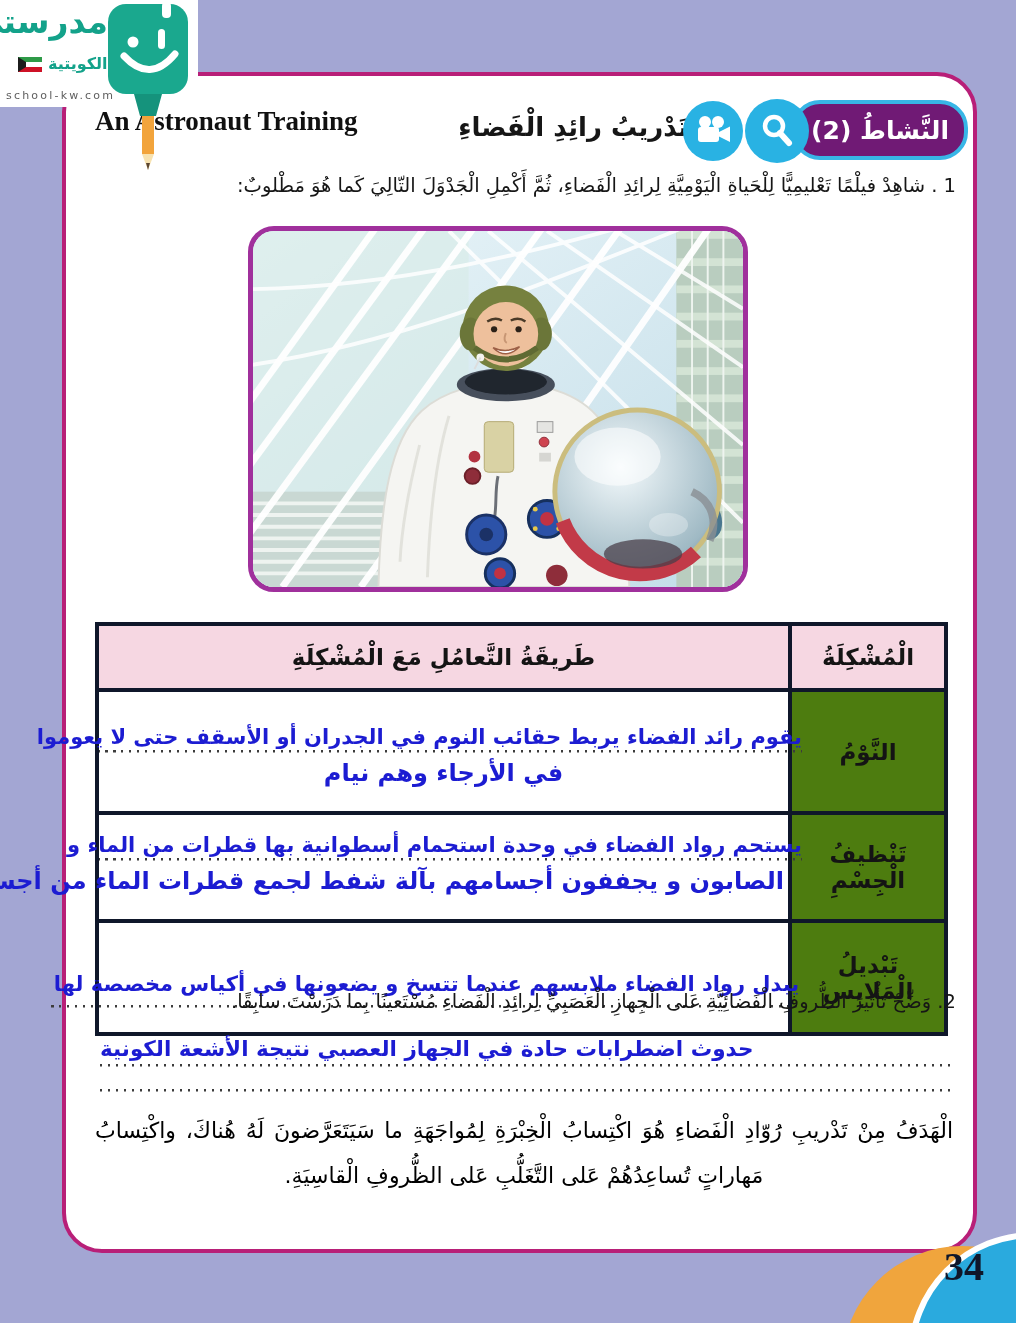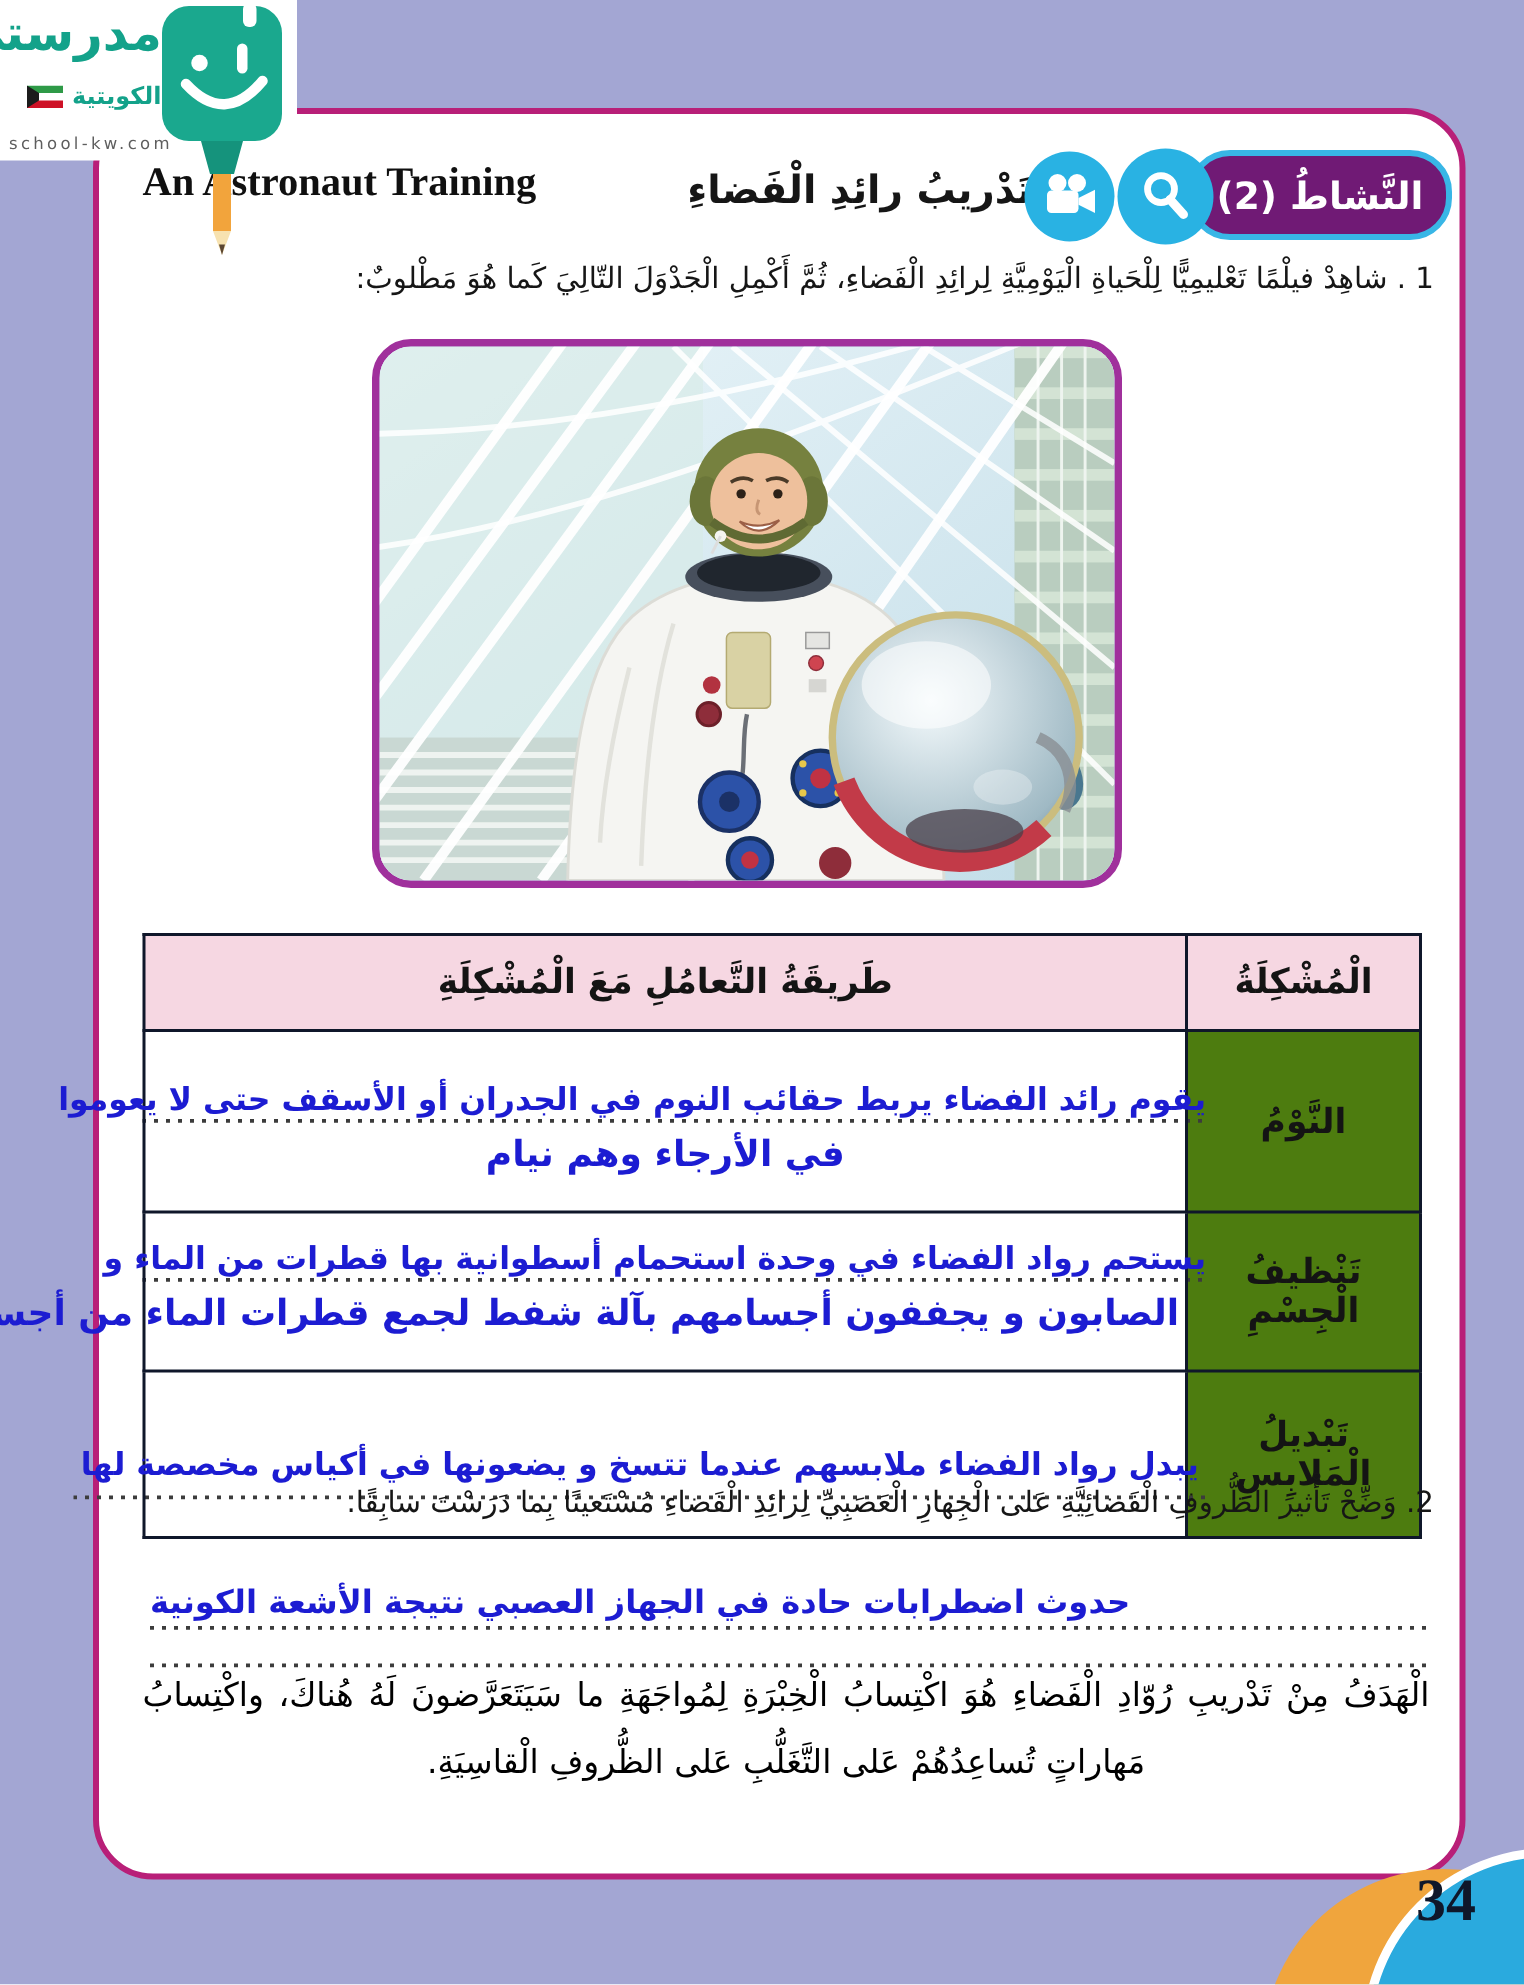--- a/index.html
+++ b/index.html
@@ -35,30 +35,30 @@
       color:#161616;white-space:nowrap;}
 
   
   .photo{position:absolute;left:248px;top:226px;width:500px;height:366px;border:5px solid #a0309c;
          border-radius:26px;overflow:hidden;box-sizing:border-box;background:#cde7ef;}
   .photo svg{display:block;width:100%;height:100%;}
 
   
   .table-wrap{position:absolute;left:95px;top:622px;width:853px;}
   table.qtable{width:100%;border-collapse:collapse;direction:rtl;table-layout:fixed;}
-  .qtable td{border:2px solid #0f172a;}
+  .qtable td{border:4px solid #0f172a;}
   .qtable .hdr td{background:#f6d7e2;font-weight:bold;font-size:23px;color:#141414;text-align:center;height:60px;}
   .qtable .prob{background:#4d7c0f;font-weight:bold;font-size:23px;color:#141414;text-align:center;vertical-align:middle;}
   .qtable .method{background:#fff;vertical-align:bottom;padding:0 4px 18px;}
   .r1 .method,.r1 .prob{height:101px;}
   .r2 .method,.r2 .prob{height:86px;}
   .r3 .method,.r3 .prob{height:91px;}
   .ans{color:#1c1cd2;font-weight:bold;direction:rtl;}
   .dots{background-image:repeating-linear-gradient(90deg,#3c3c3c 0 2.5px,transparent 2.5px 8px);
-        background-size:100% 2.5px;background-repeat:no-repeat;background-position:center bottom 7px;margin-top:20px;}
+        background-size:100% 2.5px;background-repeat:no-repeat;background-position:center bottom 7px;}
   .l1{white-space:nowrap;text-align:center;font-size:21px;padding-bottom:10px;margin:0 -18px 0 -6px;}
   .l2{text-align:center;font-size:24px;text-decoration-thickness:2.5px;
       text-underline-offset:6px;padding-bottom:6px;white-space:nowrap;}
   .r3 .l1{margin:0 -18px 0 -52px;padding-bottom:18px;}
 
   
   .q2{position:absolute;right:60px;top:990px;direction:rtl;text-align:right;font-size:19.5px;
       color:#161616;white-space:nowrap;}
   .q2-ans{position:absolute;left:100px;top:1036px;width:852px;direction:rtl;text-align:left;
           font-size:21.5px;font-weight:bold;color:#1c1cd2;white-space:nowrap;padding-bottom:12px;}

